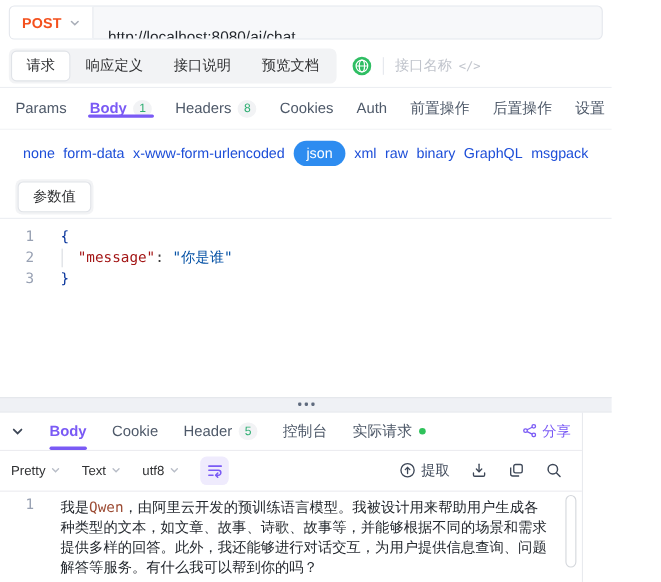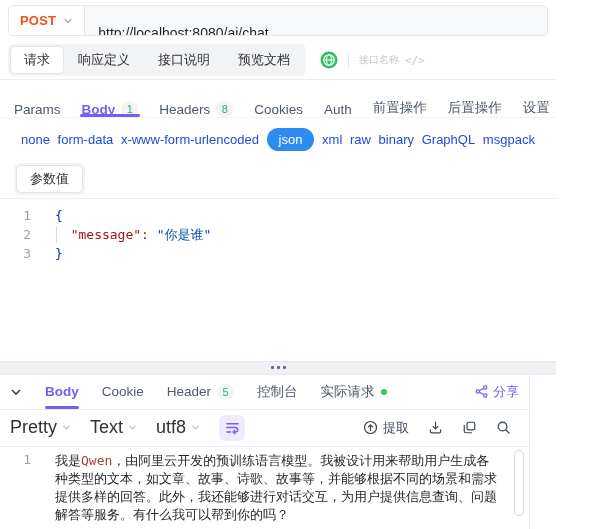--- a/index.html
+++ b/index.html
@@ -14,25 +14,25 @@
   .method-label { color:#f4511e; font-weight:700; font-size:13px; letter-spacing:.2px; }
   .url-input { flex:1; display:flex; align-items:center; padding:0 13px; font-size:14px; color:#1f2329;margin-top:24px; }
 
   
   .doc-row { height:39px; display:flex; align-items:center; padding:0 8px; border-bottom:1px solid #eceef2; }
   .seg-group { display:flex; background:#f2f3f5; border-radius:6px; padding:2px; }
   .seg { padding:4px 13px; font-size:13px; color:#303133; border-radius:5px; border:1px solid transparent; cursor:pointer; white-space:nowrap; }
   .seg.active { background:#fff; border-color:#e0e3e8;text-align:center; }
   .globe { display:flex; margin-left:14px; }
   .vdiv { width:1px; height:16px; background:#e4e7ed; margin:0 10px; }
-  .api-name { color:#c0c4cc; font-size:10px; cursor:text;font-family:Liberation Mono, monospace; }
+  .api-name { color:#c0c4cc; font-size:13px; cursor:text;font-family:Liberation Mono, monospace; }
   .code-glyph { color:#c0c4cc; font-size:11px; margin-left:6px; font-family:"DejaVu Sans Mono", monospace; }
 
   
-  .req-tabs { height:38px; display:flex; align-items:flex-end; padding:0 14px; gap:21px; border-bottom:1px solid #f2f3f5; }
+  .req-tabs { height:38px; display:flex; align-items:center; padding:0 14px; gap:21px; border-bottom:1px solid #f2f3f5; }
   .rtab { display:flex; align-items:center; gap:6px; position:relative; color:#4e5969; font-size:13.5px; cursor:pointer; white-space:nowrap; }
   .rtab.active { color:#7a5af5; font-weight:700; }
   .rtab.active::after { content:""; position:absolute; left:-2px; right:-2px; bottom:0; height:3px; border-radius:3px; background:#7a5af5; }
   .badge { min-width:17px; height:16px; border-radius:9px; background:#f2f3f5; color:#2fae73; font-size:11px; display:flex; align-items:center; justify-content:center; padding:0 5px; font-weight:400; }
 
   
   .body-types { height:42px; display:flex; align-items:center; justify-content:space-between; padding:0 21px; }
   .btype { color:#1d4ed8; font-size:13px; cursor:pointer; white-space:nowrap; }
   .btype.active { background:#2d8cf0; color:#fff; padding:4px 12px; border-radius:14px; }
 
@@ -56,21 +56,21 @@
   .resp-panel { display:flex; flex-direction:column; flex:1; margin-right:26px; border-right:1px solid #e8eaee; }
   .resp-tabs { height:35px; display:flex; align-items:stretch; padding:0 10px; gap:23px; border-bottom:1px solid #ececf0; }
   .collapse-btn { display:flex; align-items:center; cursor:pointer; }
   .resp-tab { display:flex; align-items:center; gap:6px; position:relative; color:#4e5969; font-size:13.5px; cursor:pointer; white-space:nowrap; }
   .resp-tab.active { color:#7a5af5; font-weight:700; }
   .resp-tab.active::after { content:""; position:absolute; left:0; right:0; bottom:0; height:3px; border-radius:3px; background:#7a5af5; }
   .status-dot { width:6px; height:6px; border-radius:50%; background:#2fc25b; }
   .share-btn { margin-left:auto; display:flex; align-items:center; gap:5px; color:#7a5af5; font-size:13px; cursor:pointer; }
 
   .resp-toolbar { height:37px; display:flex; align-items:center; padding:0 10px; gap:19px; border-bottom:1px solid #ececf0; }
-  .dd { display:flex; align-items:center; gap:5px; color:#303133; font-size:18px; cursor:pointer; }
+  .dd { display:flex; align-items:center; gap:5px; color:#303133; font-size:12px; cursor:pointer; }
   .wrap-btn { width:26px; height:26px; background:#efebfd; border-radius:6px; display:flex; align-items:center; justify-content:center; cursor:pointer; }
   .tool-right { margin-left:auto; display:flex; align-items:center; gap:19px; padding-right:8px; }
   .tool-btn { display:flex; align-items:center; gap:5px; color:#3d4757; font-size:13px; cursor:pointer; }
 
   .resp-content { height:79px; position:relative; display:flex; padding-top:5px; font-size:13px; }
   .rln { width:55px; padding-right:24px; text-align:right; color:#98a1b3; font-family:"DejaVu Sans Mono", monospace; flex:none; }
   .resp-text { flex:1; line-height:18px; color:#24292f; padding-right:30px; }
   .qwen { color:#9c4b33; font-family:"DejaVu Sans Mono", monospace; }
   .scroll-thumb { position:absolute; right:5px; top:3px; width:10px; height:66px; background:#fff; border:1px solid #d4d7dc; border-radius:6px; cursor:grab; }
 

